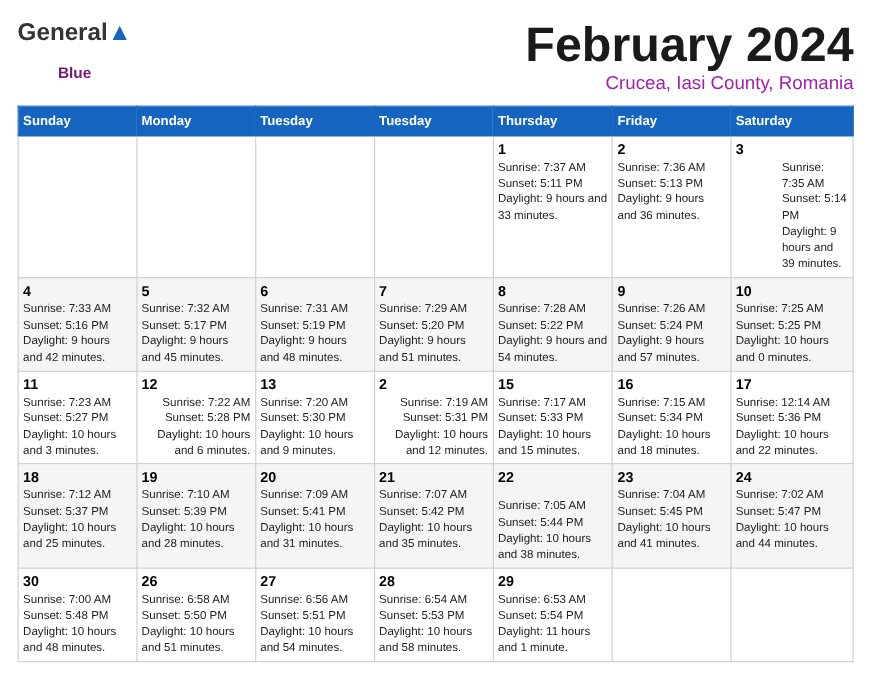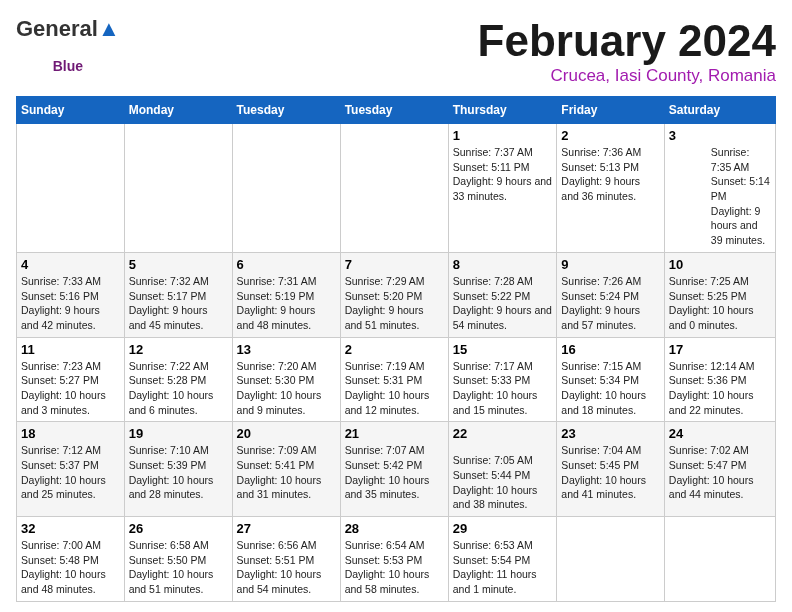--- a/index.html
+++ b/index.html
@@ -175,33 +175,33 @@
       </tr>
       <tr>
         <td>
           <div class="day-number">11</div>
           <div class="day-info" style="white-space: pre-line;">Sunrise: 7:23 AM
 Sunset: 5:27 PM
 Daylight: 10 hours and 3 minutes.</div>
         </td>
         <td>
           <div class="day-number">12</div>
-          <div class="day-info" style="white-space: pre-line;">Sunrise: 7:22 AM
+          <div class="day-info" style="white-space: pre-line; text-align: right;">Sunrise: 7:22 AM
 Sunset: 5:28 PM
 Daylight: 10 hours and 6 minutes.</div>
         </td>
         <td>
           <div class="day-number">13</div>
           <div class="day-info" style="white-space: pre-line;">Sunrise: 7:20 AM
 Sunset: 5:30 PM
 Daylight: 10 hours and 9 minutes.</div>
         </td>
         <td>
           <div class="day-number">2</div>
-          <div class="day-info" style="white-space: pre-line;">Sunrise: 7:19 AM
+          <div class="day-info" style="white-space: pre-line; text-align: right;">Sunrise: 7:19 AM
 Sunset: 5:31 PM
 Daylight: 10 hours and 12 minutes.</div>
         </td>
         <td>
           <div class="day-number">15</div>
           <div class="day-info" style="white-space: pre-line;">Sunrise: 7:17 AM
 Sunset: 5:33 PM
 Daylight: 10 hours and 15 minutes.</div>
         </td>
         <td>
@@ -256,21 +256,21 @@
         </td>
         <td>
           <div class="day-number">24</div>
           <div class="day-info" style="white-space: pre-line;">Sunrise: 7:02 AM
 Sunset: 5:47 PM
 Daylight: 10 hours and 44 minutes.</div>
         </td>
       </tr>
       <tr>
         <td>
-          <div class="day-number">32</div>
+          <div class="day-number">30</div>
           <div class="day-info" style="white-space: pre-line;">Sunrise: 7:00 AM
 Sunset: 5:48 PM
 Daylight: 10 hours and 48 minutes.</div>
         </td>
         <td>
           <div class="day-number">26</div>
           <div class="day-info" style="white-space: pre-line;">Sunrise: 6:58 AM
 Sunset: 5:50 PM
 Daylight: 10 hours and 51 minutes.</div>
         </td>

